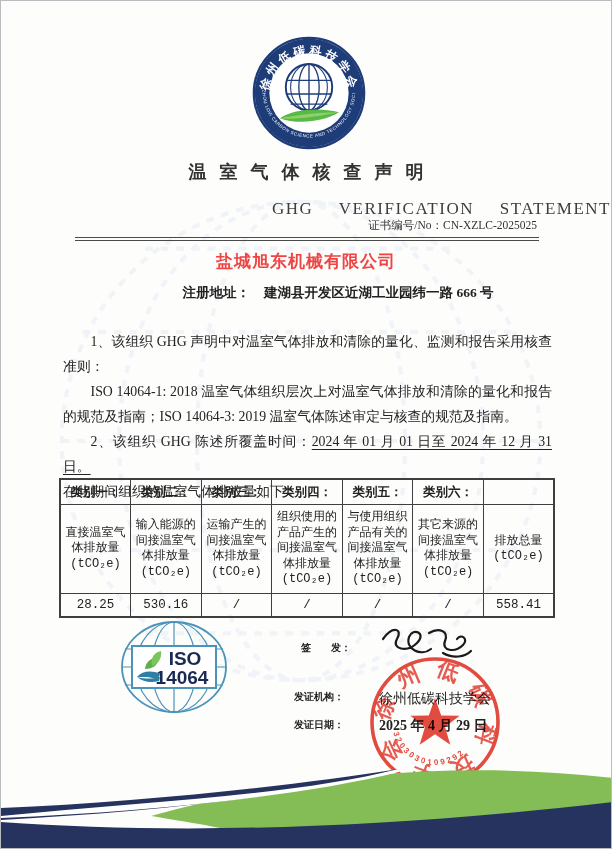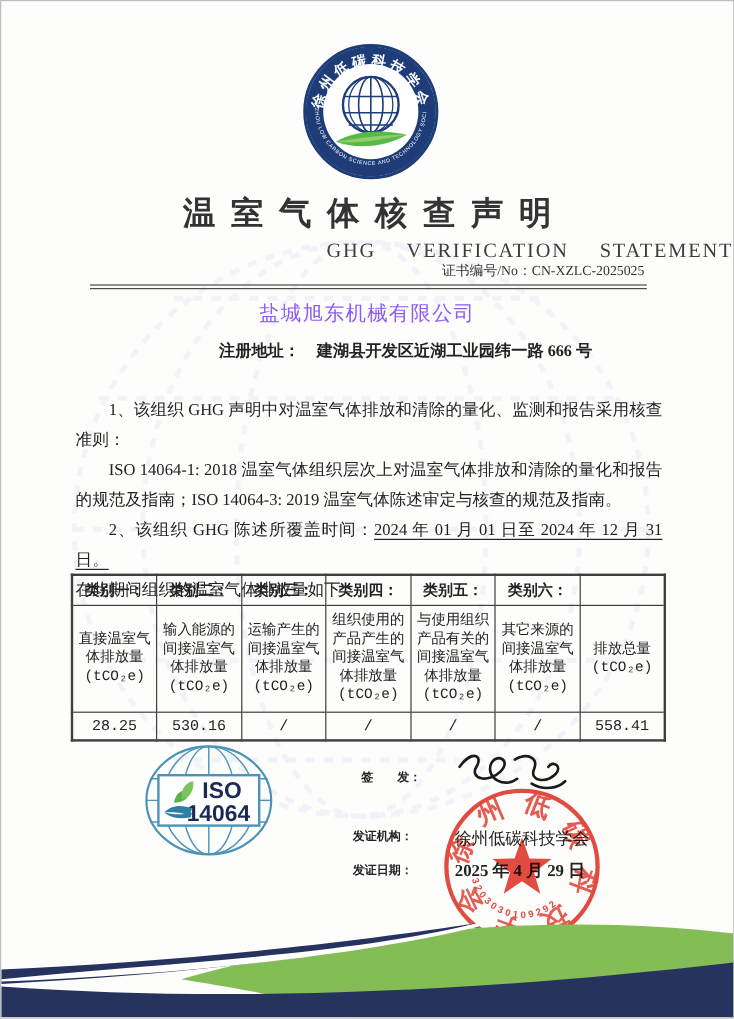--- a/index.html
+++ b/index.html
@@ -8,28 +8,28 @@
     background:#fdfdfc;overflow:hidden;
     border:1px solid #b9bcbe;box-sizing:border-box;
     font-family:"Liberation Serif","DejaVu Serif",serif;color:#222;
   }
   .abs{position:absolute;}
   
   #watermark{left:40px;top:180px;width:520px;height:520px;opacity:.07;}
   
   #emblem{left:250px;top:34px;width:116px;height:116px;}
   
-  #title{left:0;top:159px;width:100%;text-align:center;font-size:27px;font-weight:bold;
+  #title{left:0;top:159px;width:100%;text-align:center;font-size:18px;font-weight:bold;
          letter-spacing:13px;color:#333;white-space:nowrap;text-indent:13px;}
   #subtitle{left:0;top:198px;width:100%;text-align:right;font-size:17px;color:#3d3d3d;
             letter-spacing:1.5px;word-spacing:20px;}
   #certline{right:74px;top:217px;font-size:11.5px;color:#333;margin-left:48px;}
   #rule{left:74px;top:236px;width:464px;height:2px;border-top:1.4px solid #4a4a4a;border-bottom:1.4px solid #4a4a4a;}
   
-  #company{left:0;top:249px;width:100%;text-align:center;font-size:17px;font-weight:normal;color:#8b5cf6;letter-spacing:1px;}
+  #company{left:0;top:249px;width:100%;text-align:center;font-size:17px;font-weight:bold;color:#ef4444;letter-spacing:1px;}
   .addr{left:0;width:100%;text-align:center;font-size:13.5px;font-weight:bold;color:#222;padding-left:32px;}
   #addr-reg{top:283px;}
   #addr-prod{top:304px;}
   .addr .lbl{margin-right:14px;}
   
   #bodytext{left:62px;top:328px;width:489px;font-size:13.8px;line-height:25px;text-align:justify;color:#222;}
   #bodytext p{margin:0;text-indent:2em;}
   #bodytext p.noindent{text-indent:0;}
   .uline{text-decoration:underline;text-underline-offset:3px;}
   

